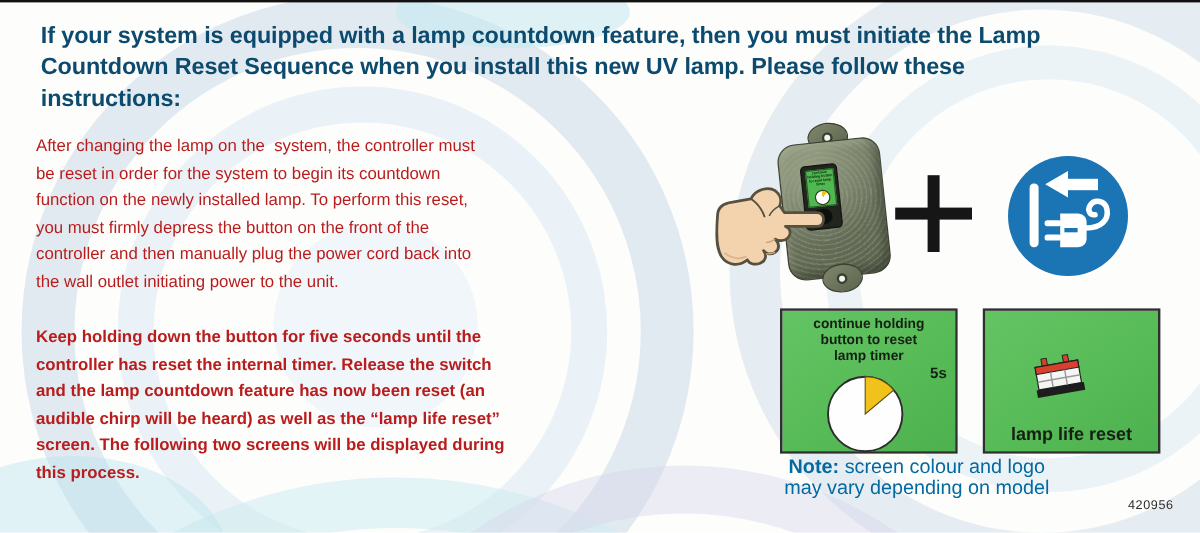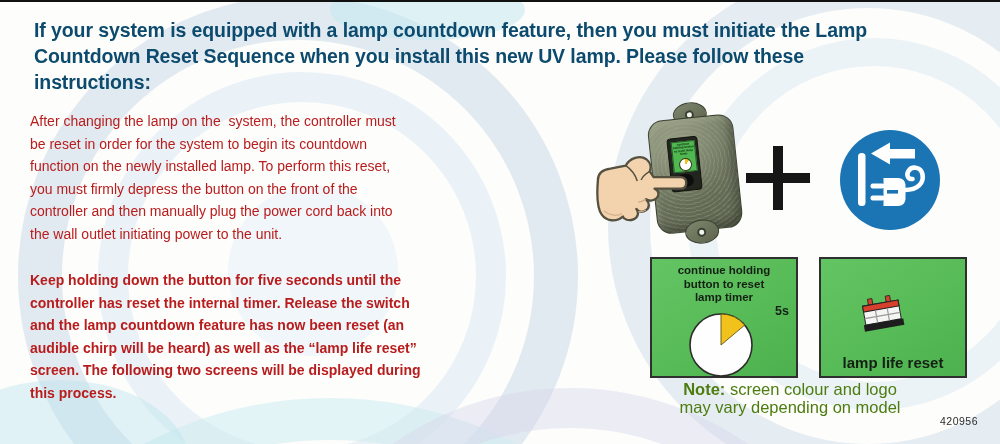--- a/index.html
+++ b/index.html
@@ -100,22 +100,22 @@
   .pie-svg{position:absolute;left:34px;top:51px;}
   .timer-label{
     position:absolute;right:7px;top:45px;font-size:12.5px;font-weight:bold;color:#152015;
   }
   .cal-svg{position:absolute;left:36px;top:32px;}
   .screen2-label{
     position:absolute;left:0;bottom:5px;width:100%;text-align:center;
     font-size:15px;font-weight:bold;color:#152015;
   }
   .note{
-    position:absolute;left:645px;top:381px;width:290px;z-index:2;text-align:center;
-    font-size:16.5px;line-height:17.5px;color:#4d7c0f;white-space:pre-line;
+    position:absolute;left:619px;top:381px;width:290px;z-index:2;text-align:center;
+    font-size:16.5px;line-height:17.5px;color:#0369a1;white-space:pre-line;
   }
   .note-bold{font-weight:bold;}
   .doc-number{
     position:absolute;left:940px;top:415px;z-index:2;
     font-size:10.5px;letter-spacing:0.5px;color:#2c2c2c;
   }
 </style>
 </head>
 <body>
 

